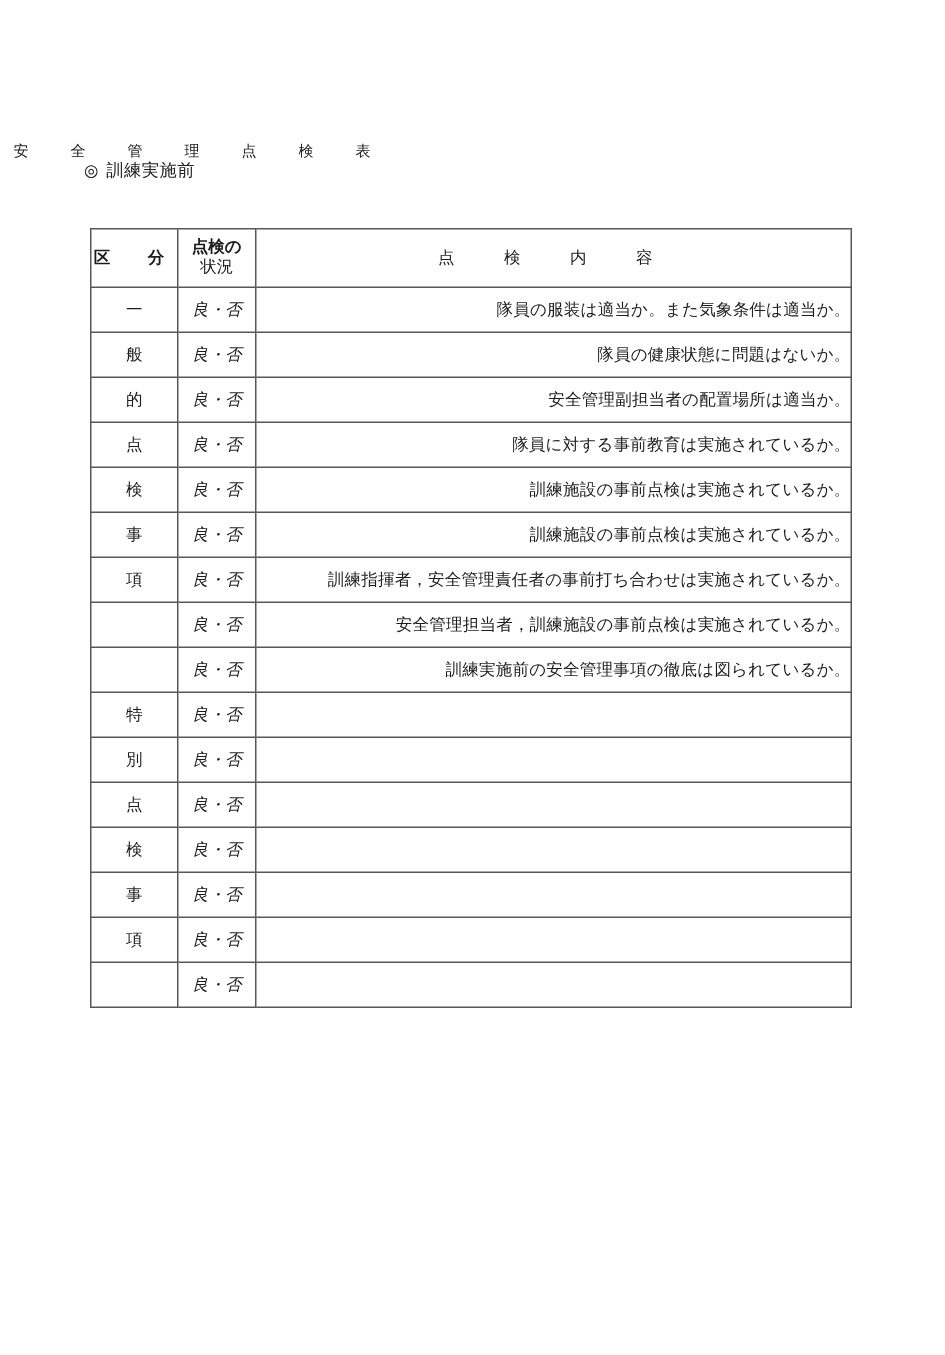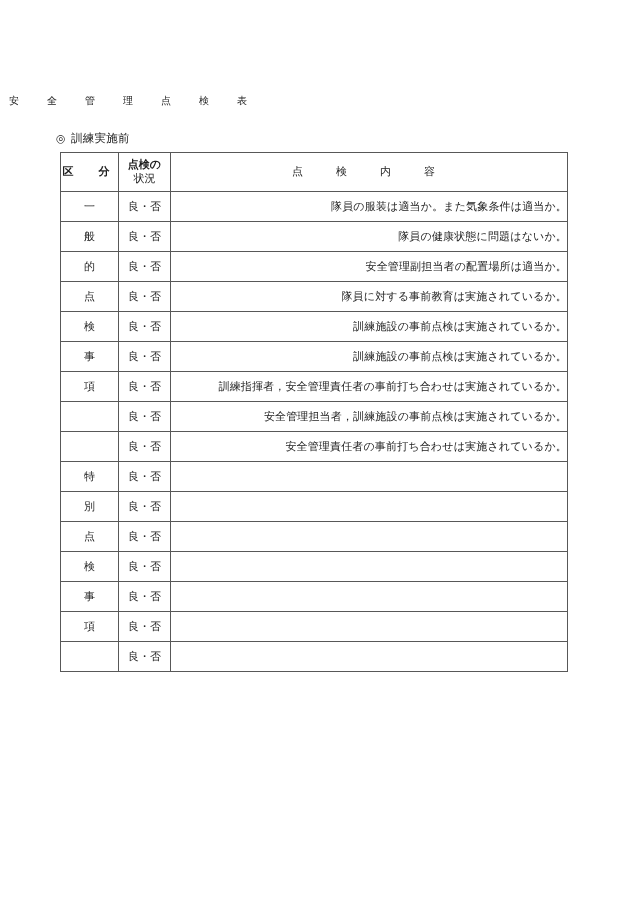--- a/index.html
+++ b/index.html
@@ -35,21 +35,21 @@
     letter-spacing: 9px;
     text-indent: 9px;
     color: #222222;
     white-space: nowrap;
     margin-top: 16px;
   }
 
   
   .doc-subtitle {
     position: absolute;
-    top: 131px;
+    top: 106px;
     left: 56px;
     font-size: 11.5px;
     color: #222222;
     white-space: nowrap;
     letter-spacing: 0.3px;
   }
   .doc-subtitle .mark {
     margin-right: 5px;
     font-size: 11px;
   }
@@ -105,20 +105,21 @@
 
   td.cat {
     text-align: center;
     font-size: 11px;
     letter-spacing: 0;
   }
   td.status {
     text-align: center;
     font-size: 11px;
     white-space: nowrap;
+    font-style: italic;
   }
   td.content {
     text-align: right;
     padding-left: 7px;
     font-size: 11px;
     letter-spacing: 0.15px;
     white-space: nowrap;
     overflow: hidden;
   }
   td.content.empty { }
@@ -195,21 +196,21 @@
             <td class="content">訓練指揮者，安全管理責任者の事前打ち合わせは実施されているか。</td>
           </tr>
           <tr class="item">
             <td class="cat"></td>
             <td class="status">良・否</td>
             <td class="content">安全管理担当者，訓練施設の事前点検は実施されているか。</td>
           </tr>
           <tr class="item">
             <td class="cat"></td>
             <td class="status">良・否</td>
-            <td class="content">安全管理責任者の事前打ち合わせは実施されているか。</td>
+            <td class="content">訓練実施前の安全管理事項の徹底は図られているか。</td>
           </tr>
           <tr class="item sec-start">
             <td class="cat">特</td>
             <td class="status">良・否</td>
             <td class="content empty"></td>
           </tr>
           <tr class="item">
             <td class="cat">別</td>
             <td class="status">良・否</td>
             <td class="content empty"></td>

